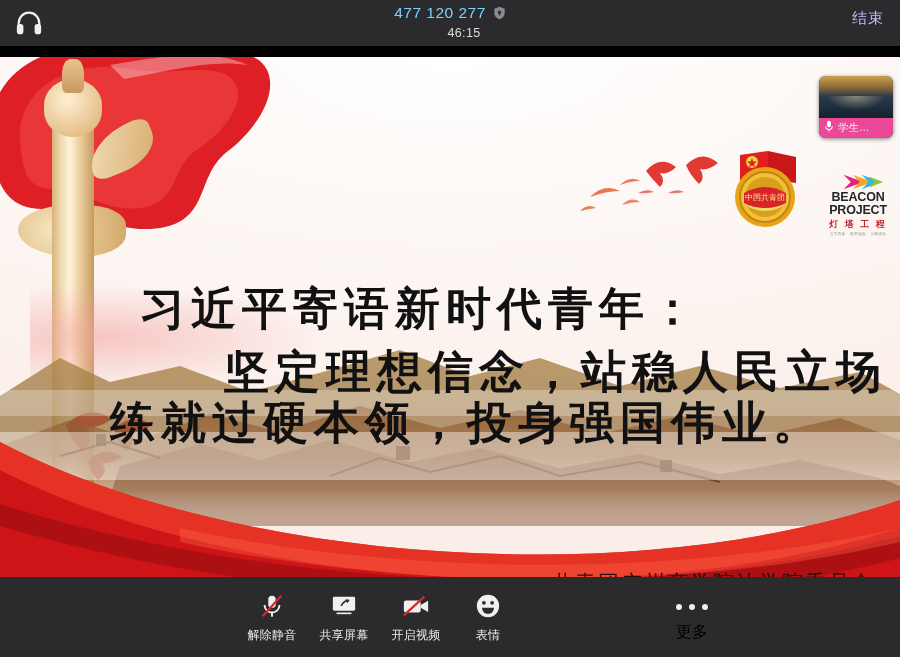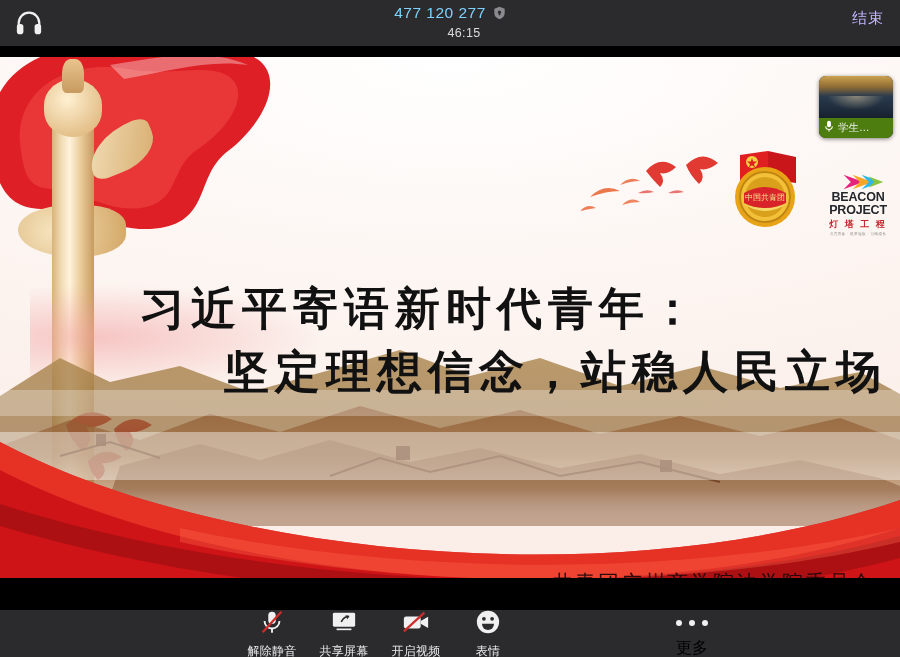--- a/index.html
+++ b/index.html
@@ -66,26 +66,26 @@
        font-size:21px;letter-spacing:2px;white-space:nowrap;opacity:.92;}
   .org1{top:512px;}
 
   
   .selfview{position:absolute;right:7px;top:76px;width:74px;height:62px;border-radius:7px;
      overflow:hidden;background:#1e1e20;box-shadow:0 1px 4px rgba(0,0,0,.5);}
   .sv-img{position:absolute;left:0;top:0;width:74px;height:42px;
      background:linear-gradient(180deg,#caa24f 0%,#8e6b34 26%,#2a3b4e 48%,#16212e 100%);}
   .sv-img:after{content:"";position:absolute;left:8px;top:20px;width:58px;height:14px;
      background:radial-gradient(ellipse at 50% 0%,rgba(255,230,180,.45),rgba(0,0,0,0) 70%);}
-  .sv-bar{position:absolute;left:0;bottom:0;width:74px;height:20px;background:#4d7c0f;
+  .sv-bar{position:absolute;left:0;bottom:0;width:74px;height:20px;background:#ec4899;
      display:flex;align-items:center;gap:4px;padding-left:5px;box-sizing:border-box;}
   .sv-name{color:#f0f0f0;font-size:10.5px;white-space:nowrap;overflow:hidden;}
 
   
-  .toolbar{position:absolute;left:0;bottom:0;width:900px;height:47px;background:#2b2b2e;
+  .toolbar{position:absolute;left:0;bottom:0;width:900px;height:80px;background:#2b2b2e;
      display:flex;align-items:center;}
   .tools{display:flex;align-items:flex-start;gap:0;margin-left:236px;}
   .tool{width:72px;display:flex;flex-direction:column;align-items:center;cursor:pointer;}
   .tool .ic{height:30px;display:flex;align-items:center;justify-content:center;}
   .tool .lb{margin-top:6px;color:#eaeaea;font-size:12px;white-space:nowrap;letter-spacing:.2px;}
   .more{position:absolute;left:676px;display:flex;flex-direction:column;align-items:flex-end;cursor:pointer;}
   .dots{height:30px;display:flex;align-items:center;gap:7px;}
   .dots i{width:6px;height:6px;border-radius:50%;background:#f0f0f0;display:block;}
 </style>
 </head>
@@ -236,20 +236,21 @@
           </svg>
         </div>
         <div class="bt">BEACON</div>
         <div class="bt">PROJECT</div>
         <div class="bcn">灯 塔 工 程</div>
         <div class="bsub">点亮青春 · 筑梦远航 · 引领成长</div>
       </div>
 
       <div class="cal cal1">习近平寄语新时代青年：</div>
       <div class="cal cal2">坚定理想信念，站稳人民立场，</div>
+      <div class="cal cal3">练就过硬本领，投身强国伟业。</div>
 
       <div class="org org1">共青团广州商学院法学院委员会</div>
 
     </div>
   </div>
 
   <div class="selfview">
     <div class="sv-img"></div>
     <div class="sv-bar">
       <span>

